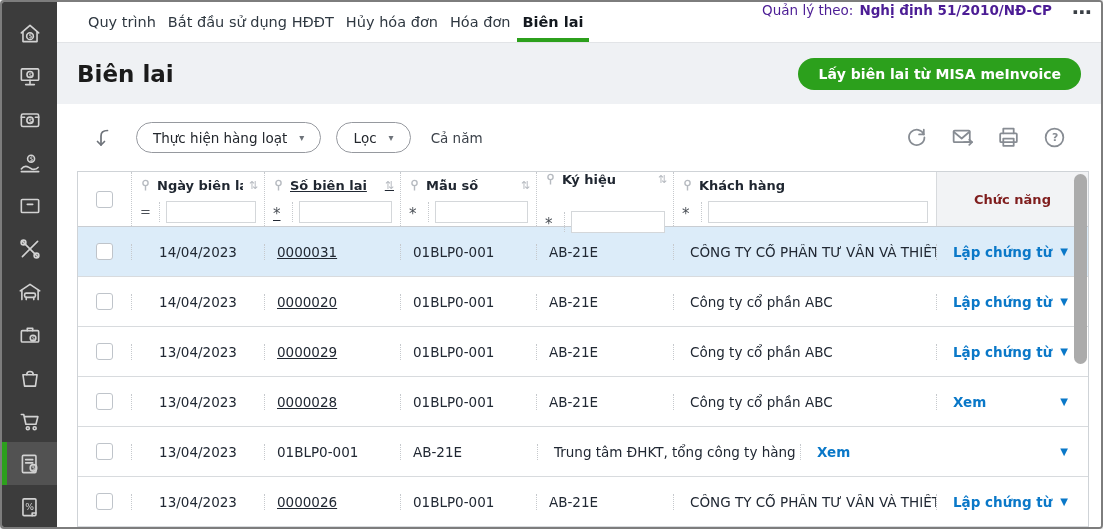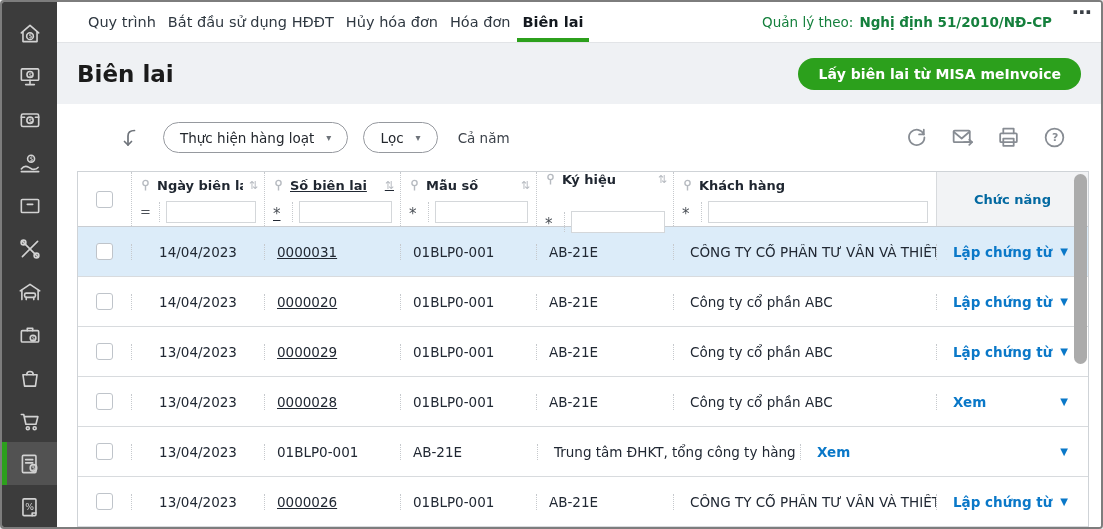--- a/index.html
+++ b/index.html
@@ -23,31 +23,31 @@
 
   
   .main{position:absolute;left:55px;top:0;right:0;bottom:0;background:#fff;}
 
   
   .tabbar{height:41px;display:flex;align-items:stretch;border-bottom:1px solid #e2e4e7;background:#fff;}
   .tabs{display:flex;margin-left:25px;}
   .tab{position:relative;display:flex;align-items:center;padding:0 6px;font-size:14.5px;color:#2f3841;cursor:pointer;white-space:nowrap;}
   .tab.active{font-weight:bold;color:#13181e;}
   .tab.active::after{content:"";position:absolute;left:0;right:0;bottom:0;height:4px;background:var(--green);}
-  .manage{margin-left:auto;display:flex;align-items:center;gap:6px;font-size:13.5px;color:#15803d;padding-right:12px;}
+  .manage{margin-left:auto;display:flex;gap:6px;font-size:13.5px;color:#4c1d95;padding-right:12px;}
   .manage b{white-space:nowrap;}
   .more-dots{font-size:20px;font-weight:bold;color:#3a3f45;margin-left:8px;margin-right:8px;letter-spacing:1px;cursor:pointer;line-height:1;}
 
   
   .pagehead{height:61px;background:#eff1f4;display:flex;align-items:center;padding:0 20px;}
   .page-title{font-size:23px;font-weight:bold;color:#1b1b1b;}
   .btn-primary{margin-left:auto;height:32px;border:none;border-radius:16px;background:var(--green);color:#fff;font-weight:bold;font-size:14px;padding:0 20px;cursor:pointer;font-family:inherit;}
 
   
-  .toolbar{height:67px;background:#fff;display:flex;align-items:center;padding:0 20px;margin-left:27px;}
+  .toolbar{height:67px;background:#fff;display:flex;align-items:center;padding:0 20px;}
   .tool-sort{margin-left:15px;margin-right:20px;cursor:pointer;display:flex;}
   .tool-sort svg{width:24px;height:24px;stroke:#6e737a;fill:none;stroke-width:1.7;stroke-linecap:round;stroke-linejoin:round;}
   .pill{display:flex;align-items:center;gap:12px;height:31px;border:1px solid #96999f;border-radius:16px;background:#fff;padding:0 16px;font-size:13.5px;color:#23272d;cursor:pointer;font-family:inherit;white-space:nowrap;}
   .pill + .pill{margin-left:15px;}
   .pill .caret{font-size:10px;color:#6e737a;}
   .period{margin-left:20px;font-size:13.5px;color:#3c424a;}
   .tool-icons{margin-left:auto;display:flex;align-items:center;gap:21px;padding-right:14px;}
   .tool-icons .ticon{cursor:pointer;display:flex;}
   .tool-icons svg{width:25px;height:25px;stroke:#878c93;fill:none;stroke-width:1.7;stroke-linecap:round;stroke-linejoin:round;}
   .tool-icons svg text{fill:#878c93;stroke:none;font-weight:bold;}
@@ -66,21 +66,21 @@
   .th-col{display:flex;flex-direction:column;border-left:1px dotted var(--border-dot);}
   .th-label{height:28px;display:flex;align-items:center;padding:0 6px 0 8px;gap:6px;}
   .th-label .lbl{font-weight:bold;font-size:13px;color:#1f2630;white-space:nowrap;overflow:hidden;flex:1;}
   .pin{flex:none;width:11px;height:13px;}
   .pin svg{width:11px;height:13px;stroke:#b6bac0;fill:none;stroke-width:1.4;}
   .sortg{flex:none;font-size:11px;color:#b6bac0;line-height:1;}
   .th-filter{height:27px;display:flex;align-items:center;padding:0 8px 2px 8px;}
   .op{width:20px;flex:none;color:#4a4f56;font-size:13px;border-right:1px dotted var(--border-dot);height:20px;display:flex;align-items:center;}
   .op.star{font-size:15px;padding-top:4px;}
   .th-filter input{flex:1;min-width:0;height:22px;border:1px solid #d4d7da;background:#fff;margin-left:6px;font-family:inherit;font-size:12.5px;padding:0 4px;outline:none;}
-  .th-action{display:flex;align-items:center;justify-content:center;background:#f2f3f5;border-left:1px solid #d7dadd;font-weight:bold;font-size:13px;color:#0369a1;}
+  .th-action{display:flex;align-items:center;justify-content:center;background:#f2f3f5;border-left:1px solid #d7dadd;font-weight:bold;font-size:13px;color:#7f1d1d;}
 
   .trow{display:flex;height:50px;border-bottom:1px solid #d8dbde;background:#fff;align-items:center;}
   .trow.selected{background:var(--hl);}
   .td{display:flex;align-items:center;border-left:1px dotted var(--border-dot);min-width:0;}
   .td:first-child,.th-check{border-left:none;}
   .th-check{flex:none;width:53px;display:flex;align-items:center;justify-content:center;}
   .cell-date{justify-content:center;}
   .cell-left{padding-left:12px;}
   .cell-customer{padding-left:16px;white-space:nowrap;overflow:hidden;}
   .col-action.td{border-left:1px dotted var(--border-dot);display:flex;align-items:center;justify-content:space-between;padding:0 20px 0 16px;}

